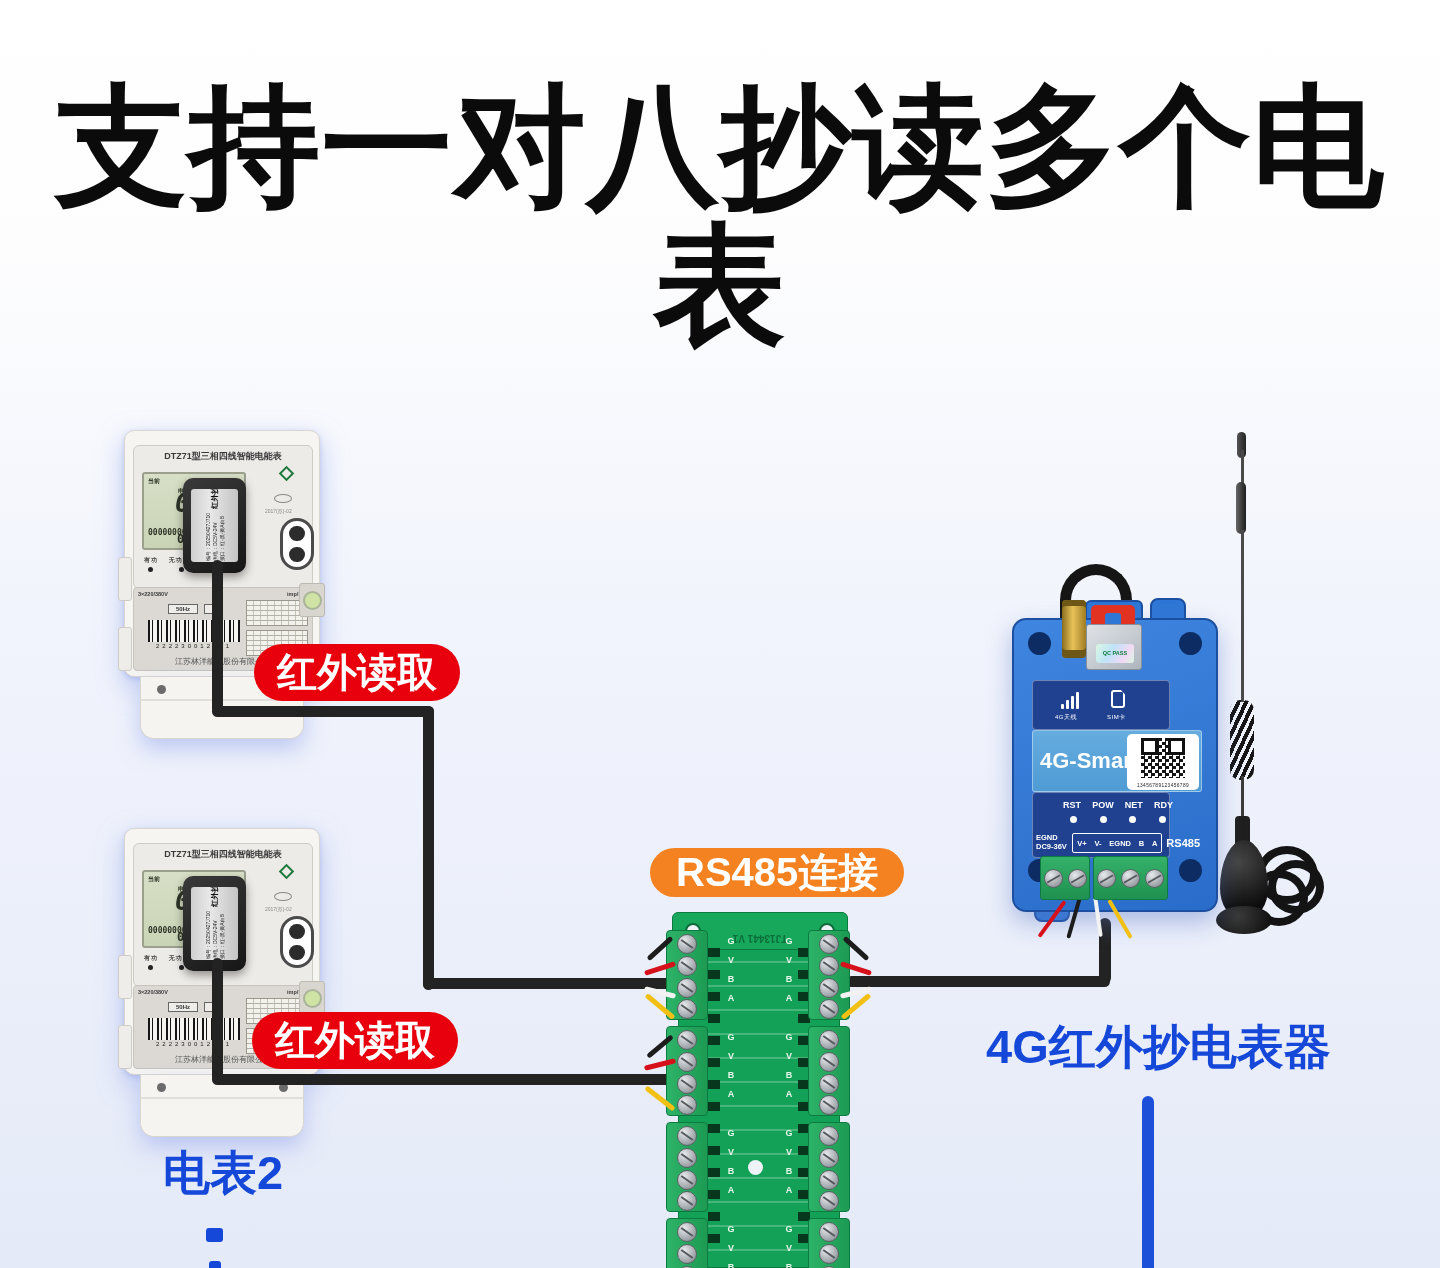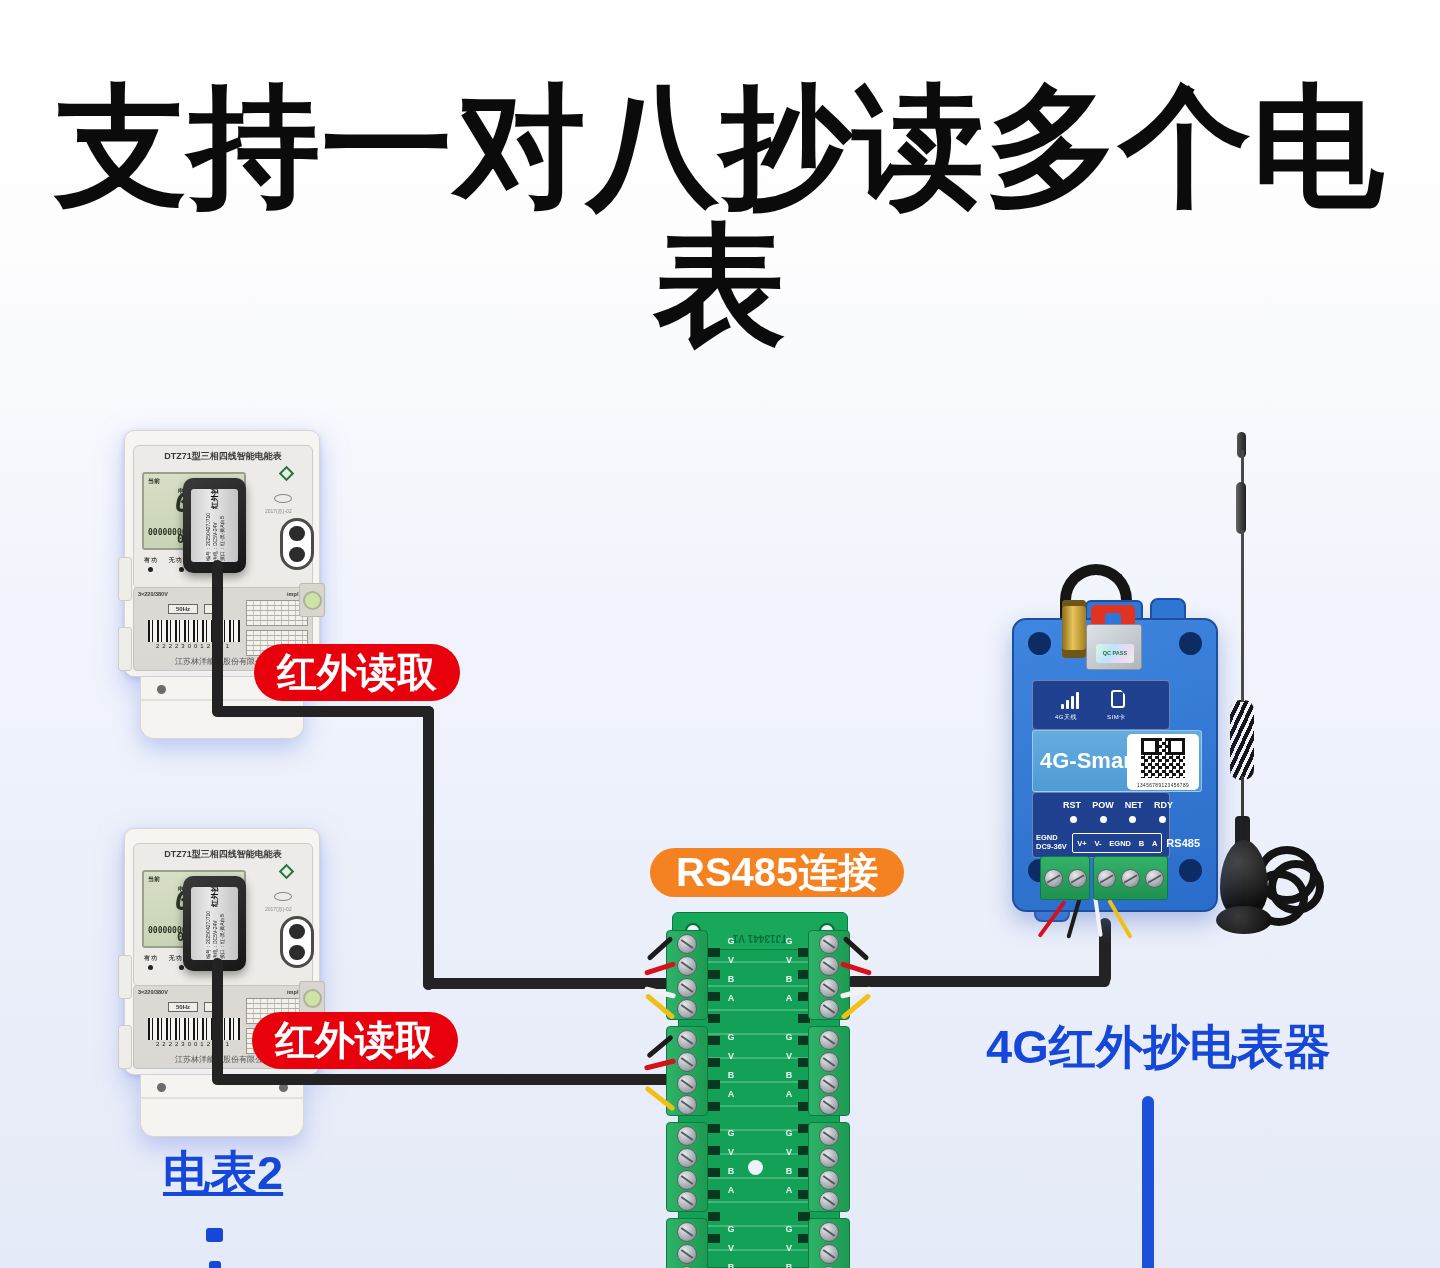--- a/index.html
+++ b/index.html
@@ -23,21 +23,21 @@
   .pill{ position:absolute; color:#fff; font-weight:800; display:flex; align-items:center; justify-content:center; z-index:9; }
   .pill.red{ background:#e8000d; font-size:40px; height:57px; border-radius:29px; padding:0 23px; }
   .pill.orange{ background:#f58220; font-size:40px; height:49px; border-radius:28px; padding:0 26px; }
   .pill.blue{ background:#1d50d8; font-size:40px; height:60px; border-radius:30px; padding:0 30px; }
   #ir-pill-1{ left:254px; top:644px; }
   #ir-pill-2{ left:252px; top:1012px; }
   #rs485-pill{ left:650px; top:848px; }
   #net-pill{ left:1176px; top:1155px; }
   .blue-caption{ position:absolute; color:#1548d8; font-weight:800; z-index:9; }
   #meter1-label{ left:163px; top:748px; font-size:47px; }
-  #meter2-label{ left:163px; top:1142px; font-size:47px;text-decoration:underline; }
+  #meter2-label{ left:163px; top:1142px; font-size:47px; }
   #device-label{ left:986px; top:1016px; font-size:47px; }
   .more-dot{ position:absolute; background:#1548d8; border-radius:3px; z-index:9; }
   #dot1{ left:206px; top:1228px; width:17px; height:14px; }
   #dot2{ left:209px; top:1261px; width:12px; height:10px; }
   #net-line{ position:absolute; left:1142px; top:1096px; width:12px; height:172px; background:#1d50d8; border-radius:6px 6px 0 0; z-index:8; }
   
   .wire{ position:absolute; background:#232323; border-radius:6px; z-index:5; }
   .stub{ position:absolute; height:5px; border-radius:3px; z-index:7; }
   
   .meter-group{ position:absolute; width:196px; height:315px; z-index:2; }

